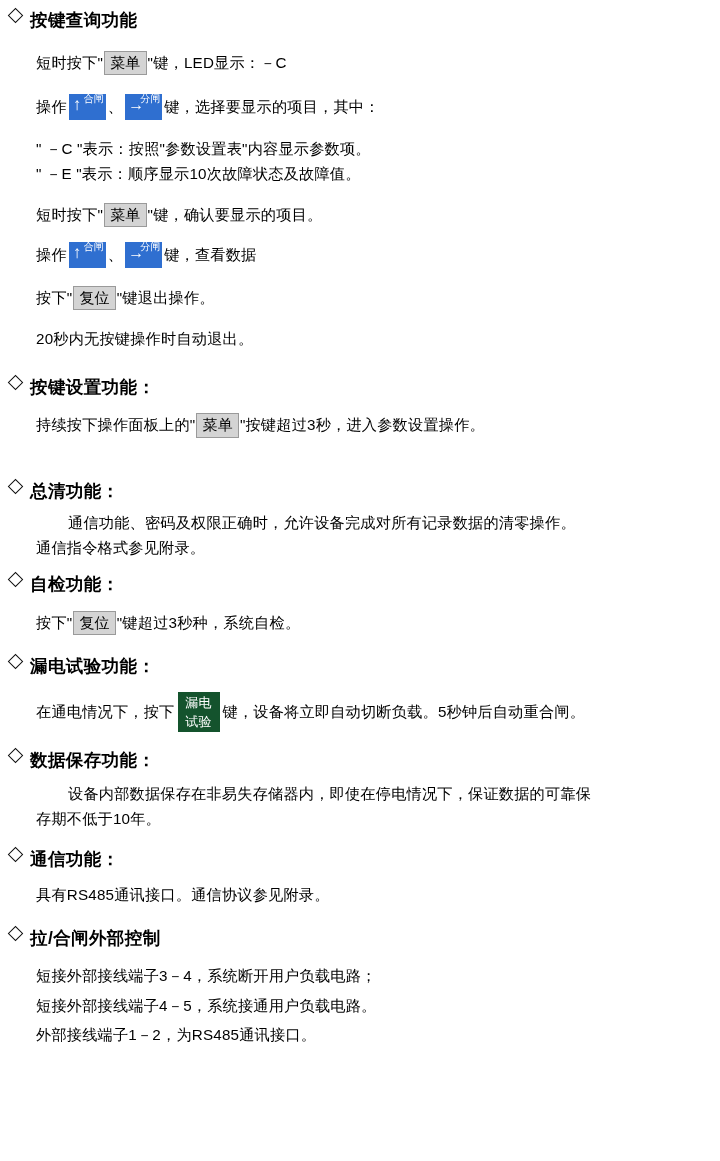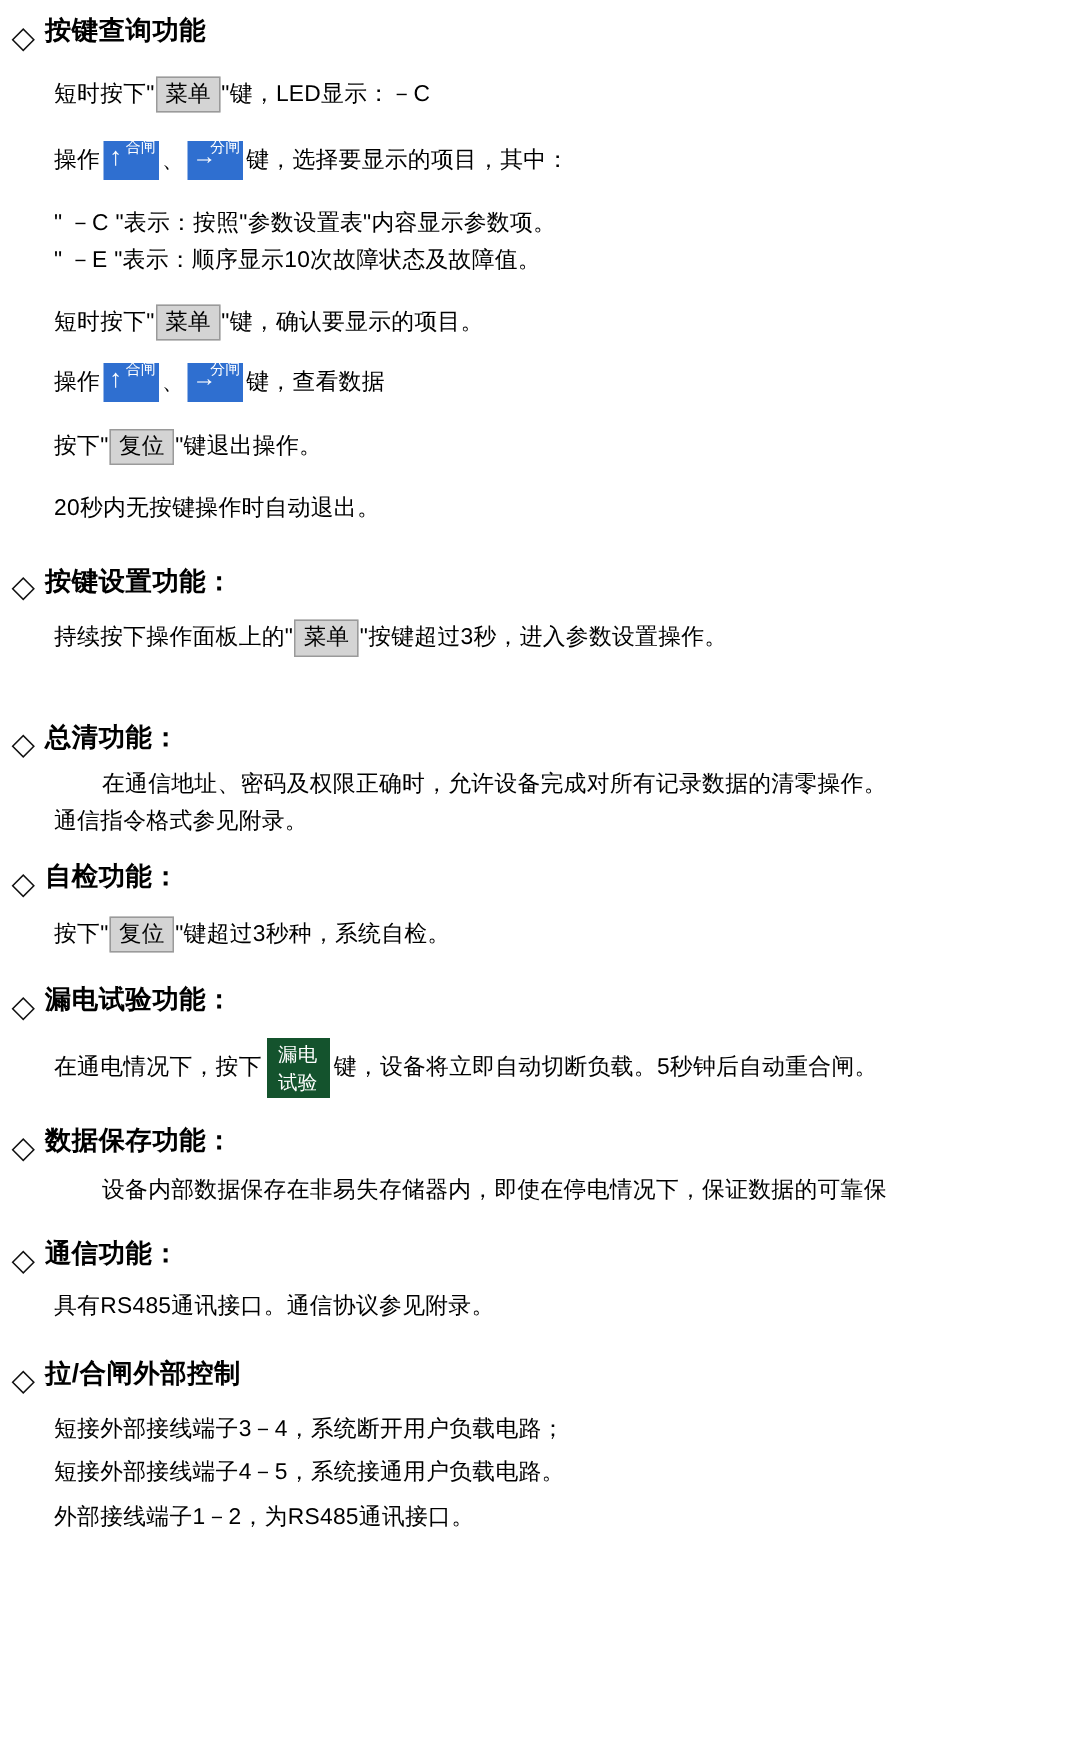--- a/index.html
+++ b/index.html
@@ -21,21 +21,21 @@
     position: relative;
     padding: 0;
     box-sizing: border-box;
   }
   
   .section {
     margin: 0 0 0 0;
   }
   .sec-head {
     display: flex;
-    align-items: flex-end;
+    align-items: flex-start;
     gap: 9px;
     padding-left: 10px;
     margin-bottom: 2px;
   }
   .diamond {
     display: inline-block;
     width: 9px;
     height: 9px;
     border: 1.4px solid #111;
     transform: rotate(45deg);
@@ -222,21 +222,21 @@
       </div>
       <div style="height: 22px;"></div>
       <div style="height: 18px;"></div>
       <div class="section">
         <div class="sec-head">
           <span class="diamond"></span>
           <span class="sec-title">总清功能：</span>
         </div>
         <div style="height: 6px;"></div>
         <div class="body-block">
-          <div class="para indent plain"><span>在通信地址、密码及权限正确时，允许设备完成对所有记录数据的清零操作。</span></div>
+          <div class="para indent plain"><span>通信功能、密码及权限正确时，允许设备完成对所有记录数据的清零操作。</span></div>
           <div style="height: 2px;"></div>
           <div class="para">
             <span>通信指令格式参见附录。</span>
           </div>
         </div>
       </div>
       <div style="height: 14px;"></div>
       <div class="section">
         <div class="sec-head">
           <span class="diamond"></span>
@@ -272,20 +272,23 @@
       <div style="height: 18px;"></div>
       <div class="section">
         <div class="sec-head">
           <span class="diamond"></span>
           <span class="sec-title">数据保存功能：</span>
         </div>
         <div style="height: 8px;"></div>
         <div class="body-block">
           <div class="para indent plain"><span>设备内部数据保存在非易失存储器内，即使在停电情况下，保证数据的可靠保</span></div>
           <div style="height: 2px;"></div>
+          <div class="para">
+            <span>存期不低于10年。</span>
+          </div>
         </div>
       </div>
       <div style="height: 18px;"></div>
       <div class="section">
         <div class="sec-head">
           <span class="diamond"></span>
           <span class="sec-title">通信功能：</span>
         </div>
         <div style="height: 10px;"></div>
         <div class="body-block">

